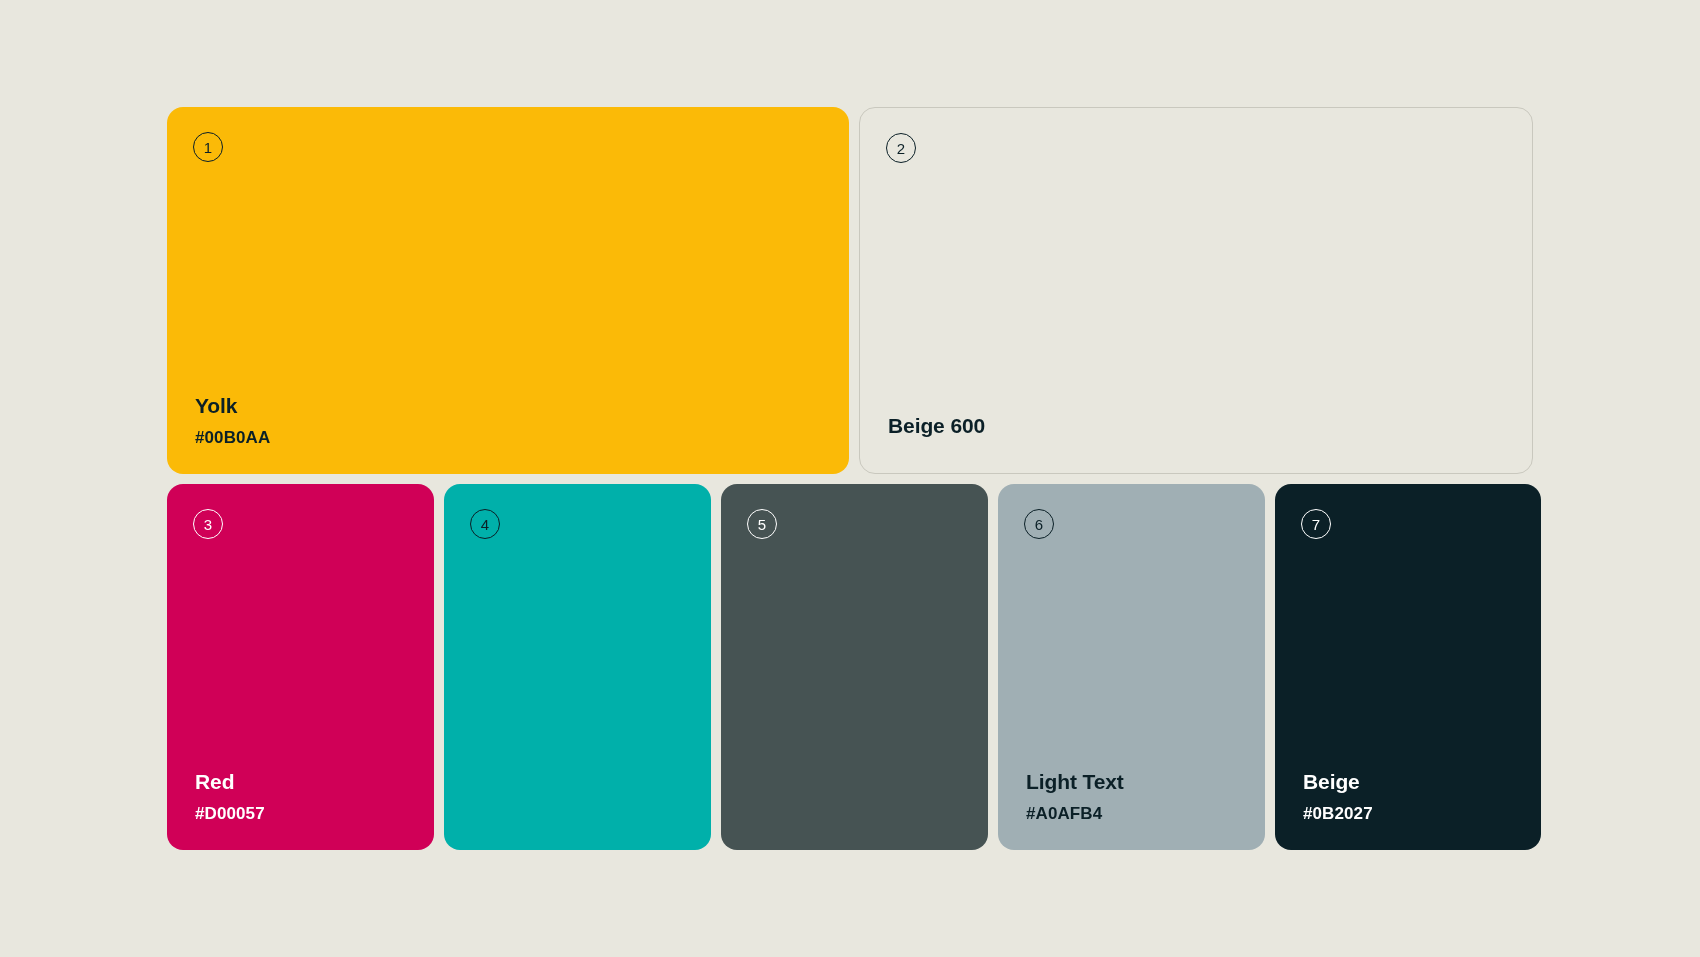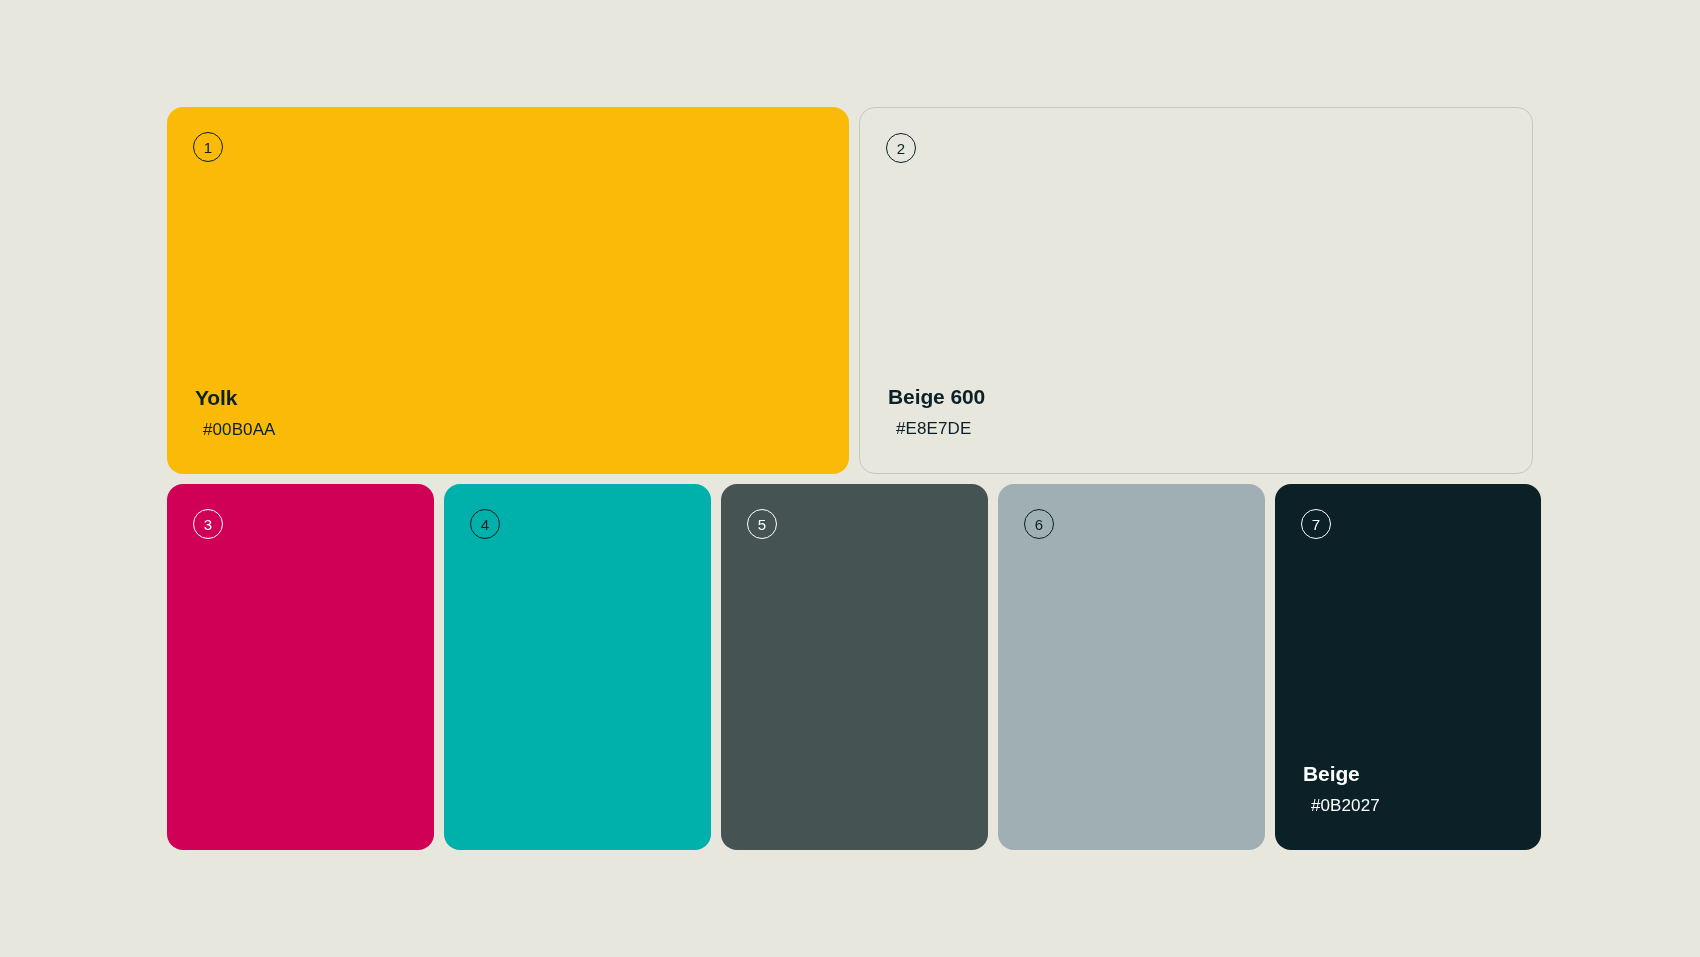--- a/index.html
+++ b/index.html
@@ -77,58 +77,65 @@
   .swatch-name {
     font-size: 21px;
     font-weight: bold;
     line-height: 1.25;
     margin: 0 0 8px 0;
     letter-spacing: -0.1px;
   }
 
   .swatch-hex {
     font-size: 17px;
-    font-weight: 400;
+    font-weight: 700;
     line-height: 1.2;
-    margin: 8px;
+    margin: 0;
     letter-spacing: 0.1px;
   }
 </style>
 </head>
 <body style="background: rgb(232, 231, 222);">
 
 <div class="palette-board">
   <div class="row row-top">
       <div class="swatch" style="width: 682px; height: 367px; background: rgb(251, 186, 7); color: rgb(11, 32, 39);">
         <div class="badge">1</div>
         <div class="swatch-caption">
           <p class="swatch-name">Yolk</p>
           <p class="swatch-hex">#00B0AA</p>
         </div>
       </div>
       <div class="swatch outlined" style="width: 674px; height: 367px; background: rgb(232, 231, 222); color: rgb(11, 32, 39); border-color: rgb(201, 200, 190);">
         <div class="badge">2</div>
         <div class="swatch-caption">
           <p class="swatch-name">Beige 600</p>
-          <p class="swatch-hex">#E8E7DE</p>
         </div>
       </div>
     </div>
   <div class="row row-bottom">
       <div class="swatch" style="width: 267px; height: 366px; background: rgb(208, 0, 87); color: rgb(255, 255, 255);">
         <div class="badge">3</div>
+        <div class="swatch-caption">
+          <p class="swatch-name">Red</p>
+          <p class="swatch-hex">#D00057</p>
+        </div>
       </div>
       <div class="swatch" style="width: 267px; height: 366px; background: rgb(0, 176, 170); color: rgb(11, 32, 39);">
         <div class="badge">4</div>
       </div>
       <div class="swatch" style="width: 267px; height: 366px; background: rgb(70, 83, 83); color: rgb(255, 255, 255);">
         <div class="badge">5</div>
       </div>
       <div class="swatch" style="width: 267px; height: 366px; background: rgb(160, 175, 180); color: rgb(11, 32, 39);">
         <div class="badge">6</div>
+        <div class="swatch-caption">
+          <p class="swatch-name">Light Text</p>
+          <p class="swatch-hex">#A0AFB4</p>
+        </div>
       </div>
       <div class="swatch" style="width: 266px; height: 366px; background: rgb(11, 32, 39); color: rgb(255, 255, 255);">
         <div class="badge">7</div>
         <div class="swatch-caption">
           <p class="swatch-name">Beige</p>
           <p class="swatch-hex">#0B2027</p>
         </div>
       </div>
     </div>
 </div>

